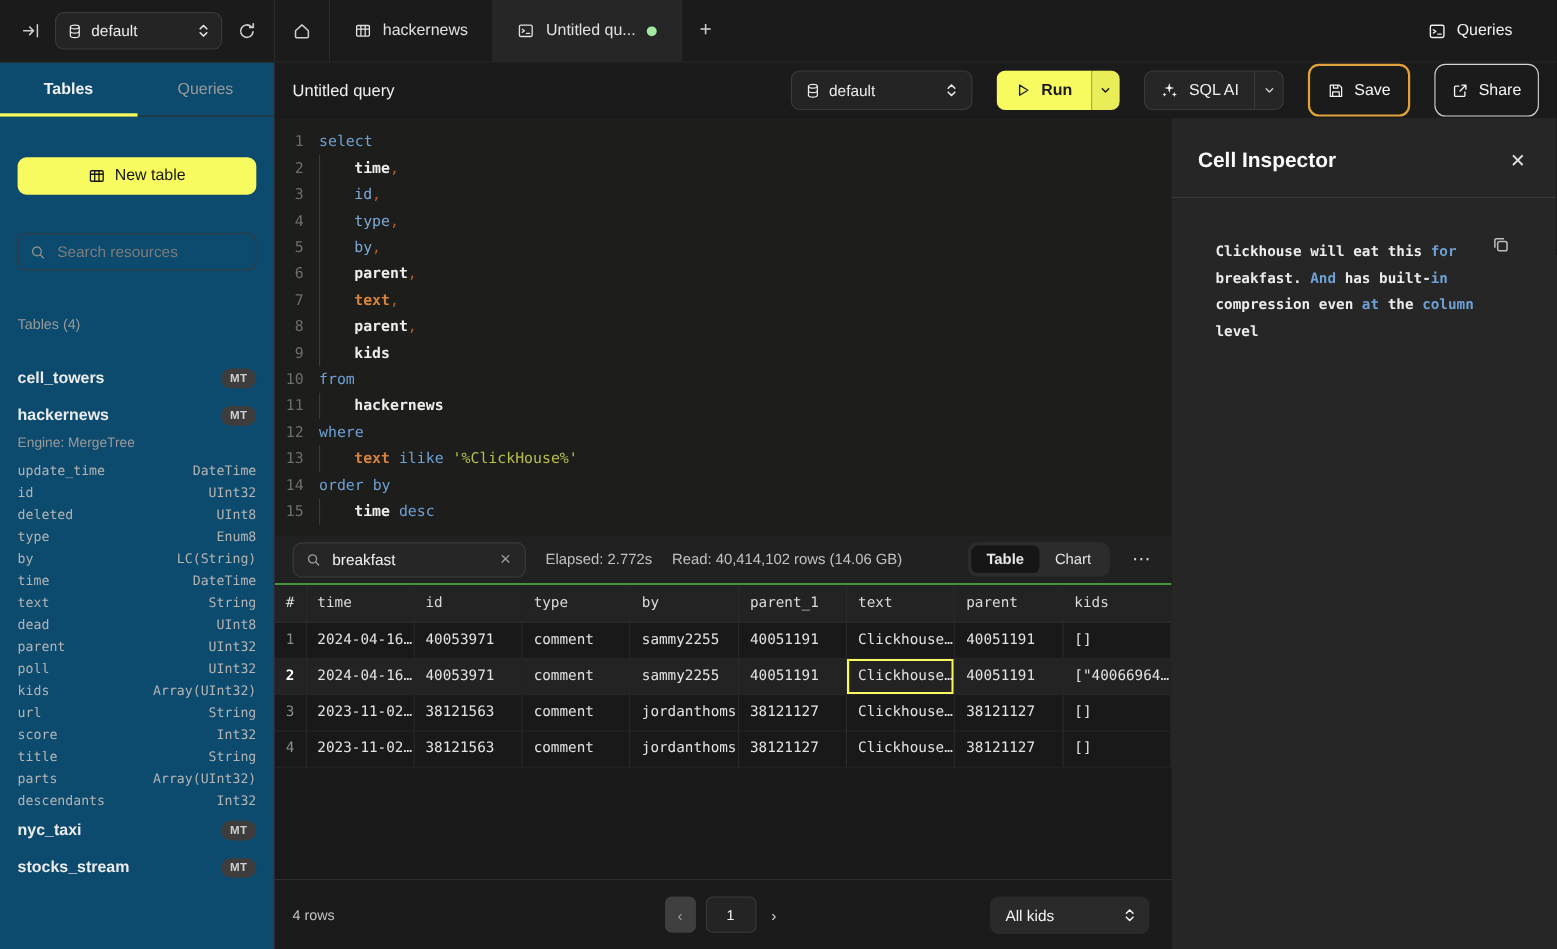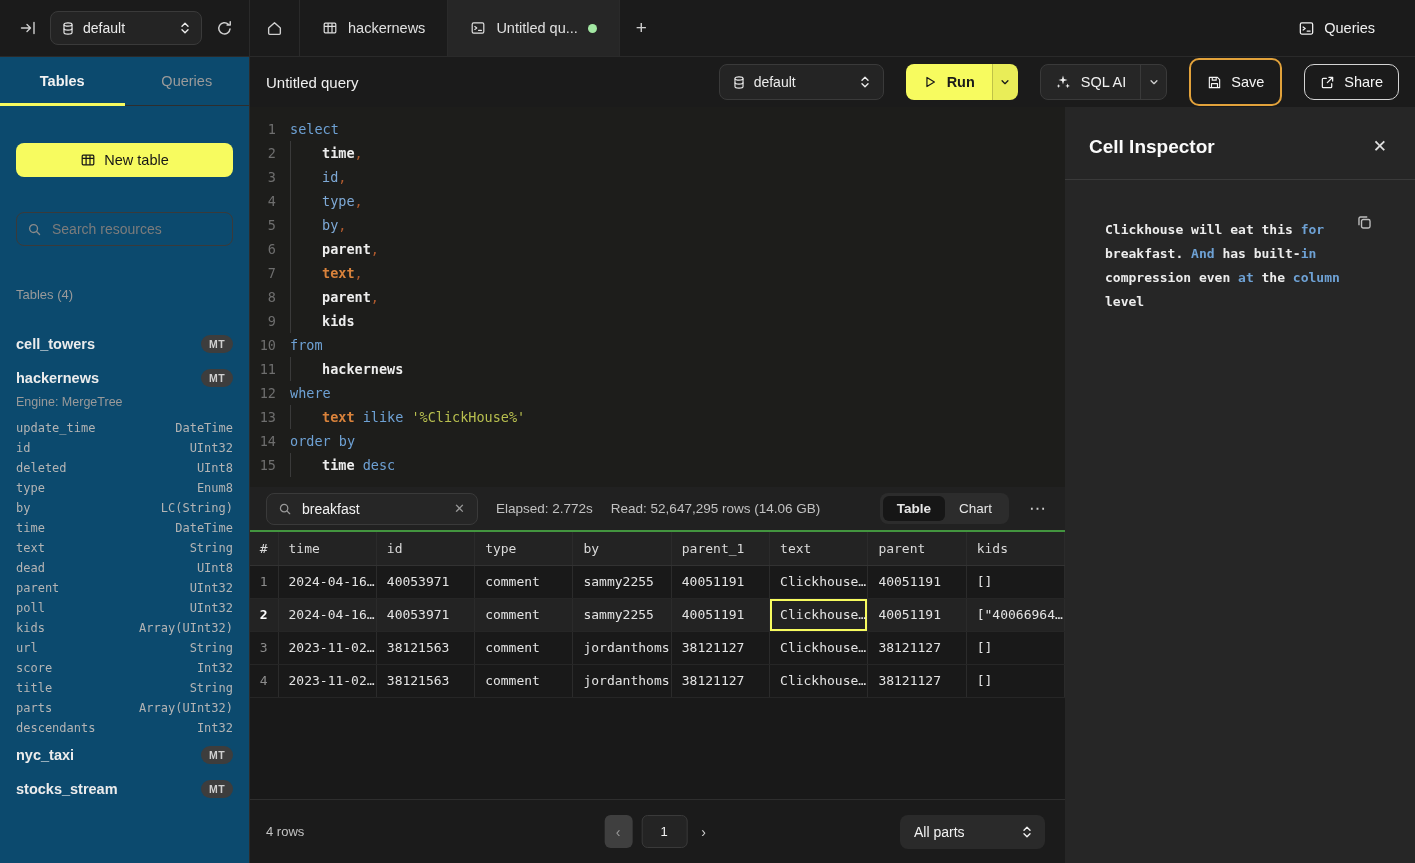--- a/index.html
+++ b/index.html
@@ -79,21 +79,21 @@
     background:#E9ED58; border-left:1px solid rgba(0,0,0,.18); color:#1a1a1a; }
   .sqlai-btn { height:36px; display:flex; align-items:stretch; background:#262626;
     border:1px solid #3a3a3a; border-radius:8px; overflow:hidden; cursor:pointer;
     color:#f0f0f0; }
   .sqlai-main { display:flex; align-items:center; gap:10px; padding:0 14px; font-size:14.5px; }
   .sqlai-caret { width:26px; display:flex; align-items:center; justify-content:center;
     border-left:1px solid #3a3a3a; color:#cfcfcf; }
   .save-btn { height:48px; display:flex; align-items:center; gap:9px; padding:0 16px;
     background:transparent; border:2px solid #E2A23B; border-radius:10px; color:#f5f5f5;
     font-size:14.5px; font-family:inherit; cursor:pointer; }
-  .share-btn { height:36px; display:flex; align-items:center; gap:9px; padding:0 15px;
+  .share-btn { height:48px; display:flex; align-items:center; gap:9px; padding:0 15px;
     background:transparent; border:1px solid #d4d4d4; border-radius:10px; color:#f5f5f5;
     font-size:14.5px; font-family:inherit; cursor:pointer; }
 
   .content { flex:1; display:flex; min-height:0; }
   .left-col { width:815px; flex:0 0 815px; display:flex; flex-direction:column; min-height:0; }
 
   
   .editor { flex:0 0 380px; height:380px; background:#1d1d1b; padding-top:10px;
     font-family:"DejaVu Sans Mono", monospace; font-size:13.5px; overflow:hidden; }
   .ed-line { display:flex; height:24px; line-height:24px; }
@@ -519,21 +519,21 @@
                     <circle cx="7" cy="7" r="4.2"></circle>
                     <path d="m10.2 10.2 3.2 3.2"></path>
                   </svg>
               </span>
               <input type="text" value="breakfast" style="">
               <button class="rt-clear">
                 <span>✕</span>
               </button>
             </div>
             <span class="rt-stat">Elapsed: 2.772s</span>
-            <span class="rt-stat">Read: 52,647,295 rows (14.06 GB)</span>
+            <span class="rt-stat">Read: 40,414,102 rows (14.06 GB)</span>
             <div class="seg">
               <div class="seg-item active">
                 <span>Table</span>
               </div>
               <div class="seg-item">
                 <span>Chart</span>
               </div>
             </div>
             <button class="more-btn">
               <span>⋯</span>
@@ -614,21 +614,21 @@
                 <span>‹</span>
               </button>
               <div class="pg-page">
                 <span>1</span>
               </div>
               <button class="pg-next">
                 <span>›</span>
               </button>
             </div>
             <div class="rows-select">
-              <span>All parts</span>
+              <span>All kids</span>
               <span>
                 <svg width="12" height="14" viewBox="0 0 12 14" fill="none" stroke="currentColor" stroke-width="1.4" stroke-linecap="round" stroke-linejoin="round">
                     <path d="M3 5.2 6 2.2l3 3M3 8.8l3 3 3-3"></path>
                   </svg>
               </span>
             </div>
           </div>
         </div>
 
         <aside class="inspector">

